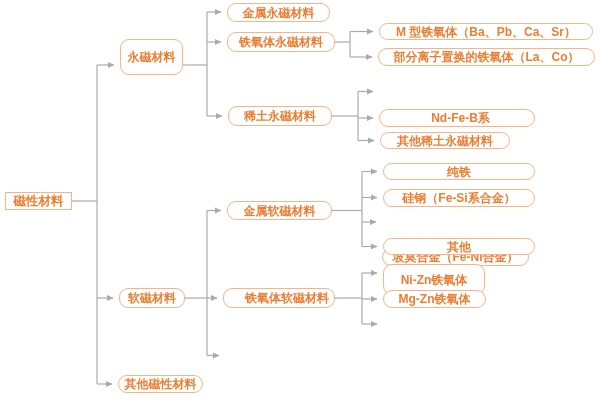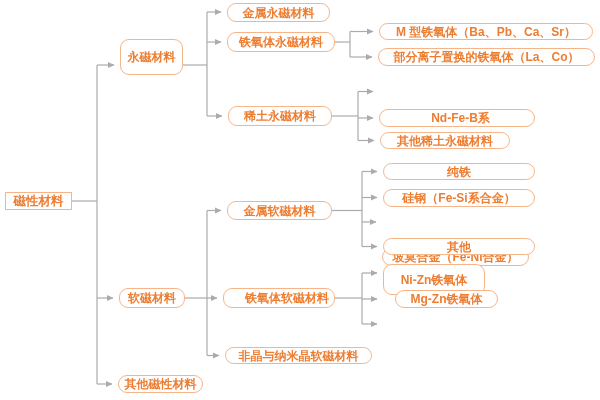--- a/index.html
+++ b/index.html
@@ -81,23 +81,22 @@
   <div class="node" style="left:228px;top:106px;width:104px;height:20px;">稀土永磁材料</div>
 
   <div class="node" style="left:379px;top:23px;width:214px;height:17px;">M 型铁氧体（Ba、Pb、Ca、Sr）</div>
   <div class="node" style="left:378px;top:48px;width:217px;height:18px;">部分离子置换的铁氧体（La、Co）</div>
 
   <div class="node" style="left:379px;top:109px;width:156px;height:18px;padding-left:7px;">Nd-Fe-B系</div>
   <div class="node" style="left:380px;top:132px;width:130px;height:17px;">其他稀土永磁材料</div>
 
   <div class="node" style="left:227px;top:201px;width:105px;height:19px;">金属软磁材料</div>
   <div class="node" style="left:223px;top:288px;width:112px;height:20px;padding-left:16px;">铁氧体软磁材料</div>
-  <div class="node" style="left:225px;top:347px;width:147px;height:17px;">非晶与纳米晶软磁材料</div>
 
   <div class="node" style="left:383px;top:163px;width:152px;height:17px;">纯铁</div>
   <div class="node" style="left:383px;top:189px;width:152px;height:18px;">硅钢（Fe-Si系合金）</div>
   <div class="node" style="left:382px;top:213px;width:147px;height:18px;margin-top:35px;">坡莫合金（Fe-Ni合金）</div>
   <div class="node" style="left:383px;top:238px;width:152px;height:17px;">其他</div>
 
   <div class="node" style="left:383px;top:264px;width:102px;height:31px;">Ni-Zn铁氧体</div>
-  <div class="node" style="left:383px;top:290px;width:103px;height:18px;margin-left:12px;">Mg-Zn铁氧体</div>
+  <div class="node" style="left:383px;top:290px;width:103px;height:18px;">Mg-Zn铁氧体</div>
 
 </div>
 
 </body></html>

